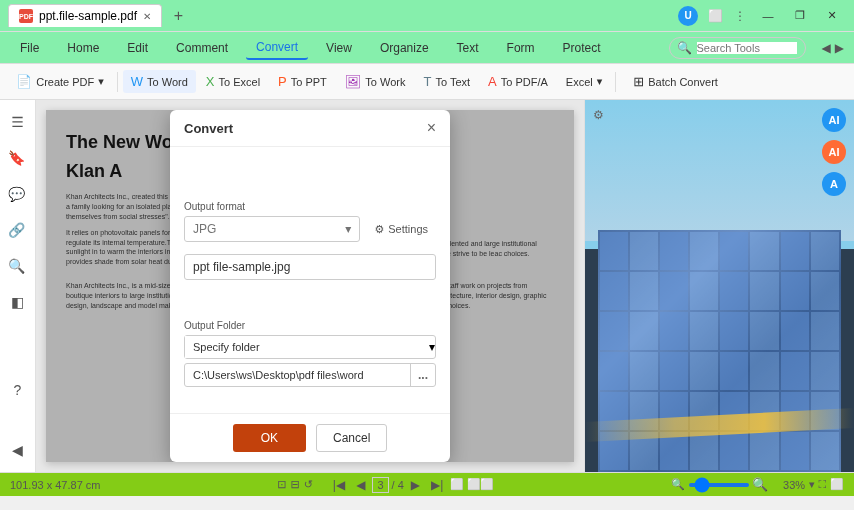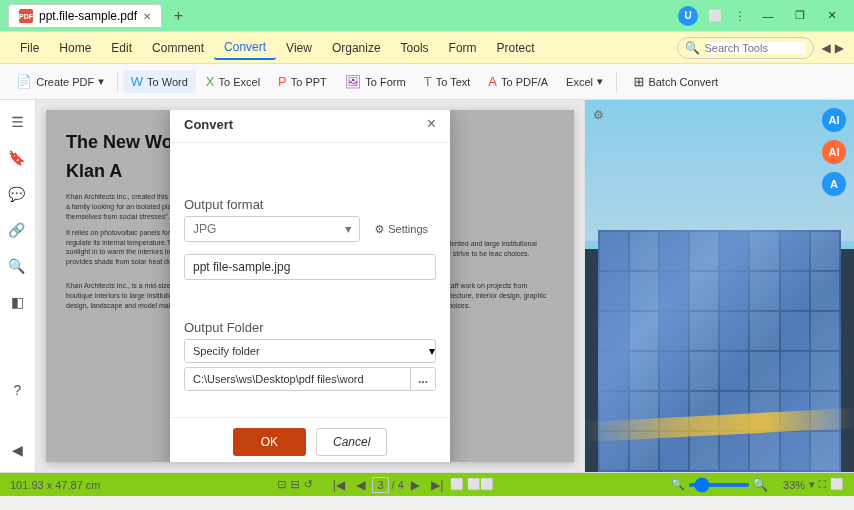--- a/index.html
+++ b/index.html
@@ -14,21 +14,21 @@
     .title-bar-left { display: flex; align-items: center; gap: 6px; }
     .tab { display: flex; align-items: center; background: #fff; border: 1px solid #ccc; border-bottom: none; padding: 4px 10px; border-radius: 4px 4px 0 0; font-size: 12px; gap: 6px; }
     .tab-close { cursor: pointer; color: #666; font-size: 10px; }
     .title-bar-add { width: 20px; height: 20px; display: flex; align-items: center; justify-content: center; cursor: pointer; color: #555; font-size: 16px; }
     .title-bar-right { display: flex; align-items: center; gap: 4px; }
     .win-btn { width: 28px; height: 20px; display: flex; align-items: center; justify-content: center; cursor: pointer; font-size: 11px; color: #333; }
     .pdf-icon { width: 14px; height: 14px; background: #e74c3c; border-radius: 2px; display: inline-flex; align-items: center; justify-content: center; color: white; font-size: 7px; font-weight: bold; }
     .toolbar-sep { width: 1px; height: 20px; background: #ddd; margin: 0 3px; }
 
     
-    .menu-bar { display: flex; align-items: center; height: 32px; background: #fef9c3; border-bottom: 1px solid #ddd; padding: 0 10px; gap: 0; }
+    .menu-bar { display: flex; align-items: center; height: 32px; background: #86efac; border-bottom: 1px solid #ddd; padding: 0 10px; gap: 8px; }
     .menu-item { padding: 4px 10px; cursor: pointer; font-size: 12px; color: #333; border-radius: 3px; }
     .menu-item.active { color: #1a73e8; border-bottom: 2px solid #1a73e8; }
     .menu-search { margin-left: auto; display: flex; align-items: center; border: 1px solid #ccc; border-radius: 12px; padding: 3px 8px; gap: 4px; }
     .menu-search input { border: none; outline: none; font-size: 11px; width: 100px; }
 
     
     .convert-bar { display: flex; align-items: center; height: 36px; background: #f9f9f9; border-bottom: 1px solid #ddd; padding: 0 8px; gap: 2px; }
     .conv-btn { display: flex; align-items: center; gap: 4px; padding: 4px 8px; border-radius: 3px; cursor: pointer; font-size: 11px; color: #333; white-space: nowrap; }
     .conv-btn .icon { font-size: 13px; }
     .conv-btn.highlighted { background: #e8f0fe; }
@@ -74,31 +74,31 @@
     .pdf-table th { border: 1px solid #999; padding: 2px 4px; background: #f0f0f0; }
 
     
     .modal-overlay { position: absolute; top: 0; left: 0; right: 0; bottom: 0; background: rgba(0,0,0,0.3); z-index: 100; display: flex; align-items: center; justify-content: center; }
     .modal { background: #fff; border-radius: 6px; box-shadow: 0 4px 20px rgba(0,0,0,0.3); width: 280px; padding: 0; overflow: hidden; }
     .modal-header { display: flex; align-items: center; justify-content: space-between; padding: 10px 14px; border-bottom: 1px solid #eee; }
     .modal-title { font-size: 13px; font-weight: 600; color: #333; }
     .modal-close { cursor: pointer; color: #666; font-size: 16px; line-height: 1; }
     .modal-body { padding: 14px; }
     .form-group { margin-bottom: 12px; }
-    .form-label { font-size: 13px; color: #555; margin-bottom: 4px; display: block; margin-top: 40px; }
+    .form-label { font-size: 10px; color: #555; margin-bottom: 4px; display: block; margin-top: 40px; }
     .form-select { width: 100%; padding: 5px 8px; border: 1px solid #ccc; border-radius: 3px; font-size: 12px; color: #737373; display: flex; align-items: center; justify-content: space-between; cursor: pointer; background: #fff; }
     .form-input { width: 100%; padding: 5px 8px; border: 1px solid #ccc; border-radius: 3px; font-size: 12px; color: #333; }
     .form-folder { display: flex; align-items: center; border: 1px solid #ccc; border-radius: 3px; }
     .folder-select { flex: 1; padding: 5px 8px; border: none; font-size: 11px; color: #333; appearance: none; background: #fff; }
     .folder-path { flex: 1; padding: 5px 8px; font-size: 11px; color: #333; border: none; }
     .folder-dots { padding: 4px 7px; border-left: 1px solid #ccc; cursor: pointer; color: #666; font-weight: bold; }
     .settings-btn { display: flex; align-items: center; gap: 4px; padding: 5px 8px; background: none; border: none; cursor: pointer; color: #555; font-size: 11px; }
     .modal-footer { display: flex; justify-content: center; gap: 10px; padding: 10px 14px; border-top: 1px solid #eee; }
     .btn-ok { background: #c2410c; color: #fff; border: none; padding: 6px 28px; border-radius: 3px; cursor: pointer; font-size: 12px; }
-    .btn-cancel { background: #fff; color: #333; border: 1px solid #ccc; padding: 6px 16px; border-radius: 3px; cursor: pointer; font-size: 12px; font-style: italic; }
+    .btn-cancel { background: #fff; color: #333; border: 1px solid #ccc; padding: 6px 16px; border-radius: 3px; cursor: pointer; font-size: 12px; }
   </style>
 </head>
 <body>
 
 <div class="title-bar">
   <div class="title-bar-left">
     <div class="tab">
       <span class="pdf-icon">PDF</span>
       <span>ppt.file-sample.pdf</span>
       <span class="tab-close">✕</span>
@@ -116,21 +116,21 @@
 </div>
 
 <div class="menu-bar">
   <div class="menu-item">File</div>
   <div class="menu-item">Home</div>
   <div class="menu-item">Edit</div>
   <div class="menu-item">Comment</div>
   <div class="menu-item active">Convert</div>
   <div class="menu-item">View</div>
   <div class="menu-item">Organize</div>
-  <div class="menu-item">Tools</div>
+  <div class="menu-item">Text</div>
   <div class="menu-item">Form</div>
   <div class="menu-item">Protect</div>
   <div class="menu-search">
     <span>🔍</span>
     <input type="text" placeholder="Search Tools" style="">
   </div>
   <div style="display:flex;align-items:center;gap:4px;margin-left:8px;">
     <span style="cursor:pointer;color:#555;">◀</span>
     <span style="cursor:pointer;color:#555;">▶</span>
   </div>
@@ -150,21 +150,21 @@
   <div class="conv-btn">
     <span class="icon" style="color:#4caf50;">X</span>
     <span>To Excel</span>
   </div>
   <div class="conv-btn">
     <span class="icon" style="color:#ff5722;">P</span>
     <span>To PPT</span>
   </div>
   <div class="conv-btn">
     <span class="icon" style="color:#9c27b0;">🖼</span>
-    <span>To Form</span>
+    <span>To Work</span>
   </div>
   <div class="conv-btn">
     <span class="icon" style="color:#607d8b;">T</span>
     <span>To Text</span>
   </div>
   <div class="conv-btn">
     <span class="icon" style="color:#f44336;">A</span>
     <span>To PDF/A</span>
   </div>
   <div class="conv-btn">

